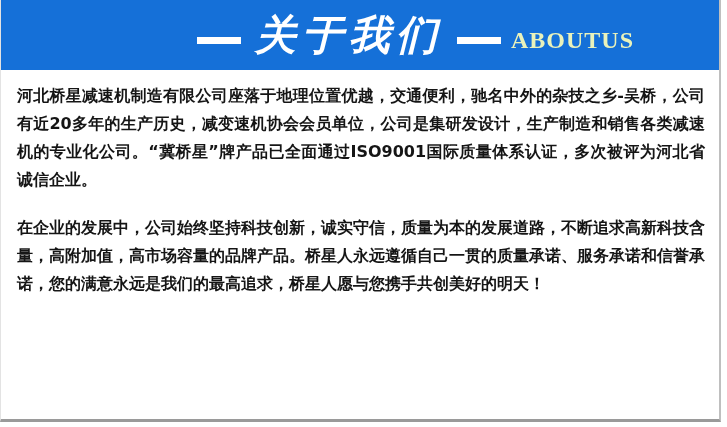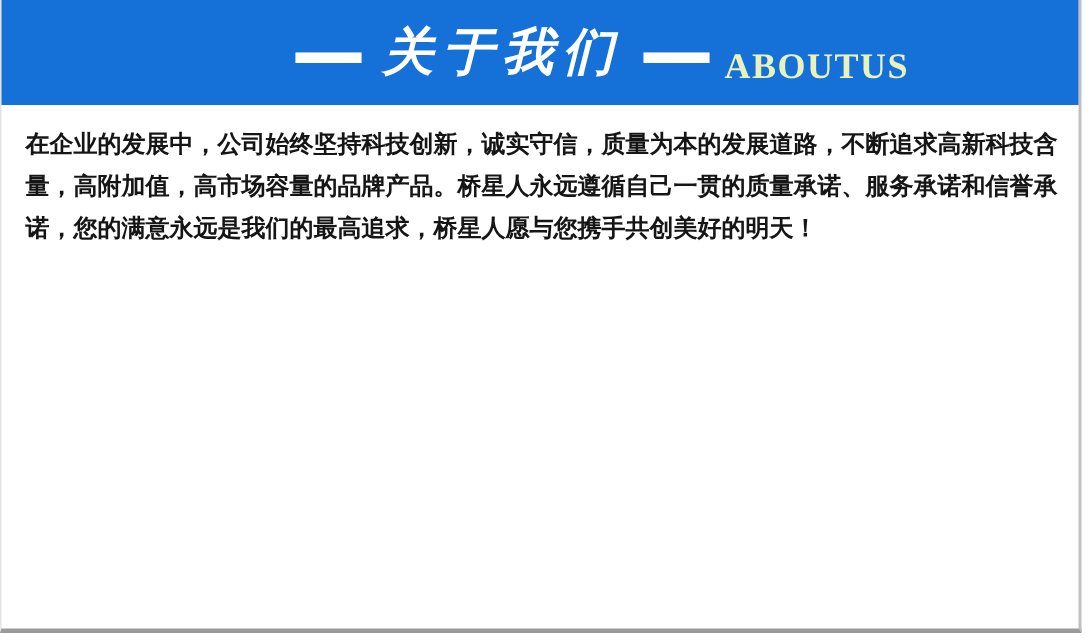--- a/index.html
+++ b/index.html
@@ -33,37 +33,37 @@
     white-space: nowrap;
   }
   .title-dash {
     font-weight: bold;
     font-size: 44px;
     line-height: 1;
     color: #ffffff;
     transform: scaleY(1.6);
   }
   .title-cn {
-    font-size: 34px;
+    font-size: 41px;
     font-weight: bold;
     font-style: italic;
     letter-spacing: 6px;
     padding: 0 14px;
     line-height: 70px;
     color: #ffffff;
     font-family: "DejaVu Sans", sans-serif;
   }
   .subtitle-en {
     font-family: "Liberation Serif", "DejaVu Serif", serif;
     font-weight: bold;
     font-size: 24px;
     letter-spacing: 1px;
     color: #e9f2bb;
     align-self: flex-end;
-    margin: 0 0 11px 10px;
+    margin: 0 0 16px 10px;
   }
   .content {
     padding: 12px 14px 0 16px;
   }
   .content p {
     font-size: 16px;
     font-weight: bold;
     line-height: 28px;
     color: #151515;
     text-align: justify;
@@ -78,15 +78,16 @@
 <div class="page">
   <div class="header">
     <div class="title-wrap">
       <span class="title-dash">—</span>
       <span class="title-cn">关于我们</span>
       <span class="title-dash">—</span>
     </div>
     <div class="subtitle-en">ABOUTUS</div>
   </div>
   <div class="content">
+    <p>河北桥星减速机制造有限公司座落于地理位置优越，交通便利，驰名中外的杂技之乡-吴桥，公司有近20多年的生产历史，减变速机协会会员单位，公司是集研发设计，生产制造和销售各类减速机的专业化公司。“冀桥星”牌产品已全面通过ISO9001国际质量体系认证，多次被评为河北省诚信企业。</p>
     <p>在企业的发展中，公司始终坚持科技创新，诚实守信，质量为本的发展道路，不断追求高新科技含量，高附加值，高市场容量的品牌产品。桥星人永远遵循自己一贯的质量承诺、服务承诺和信誉承诺，您的满意永远是我们的最高追求，桥星人愿与您携手共创美好的明天！</p>
   </div>
 </div>
 
 </body></html>

